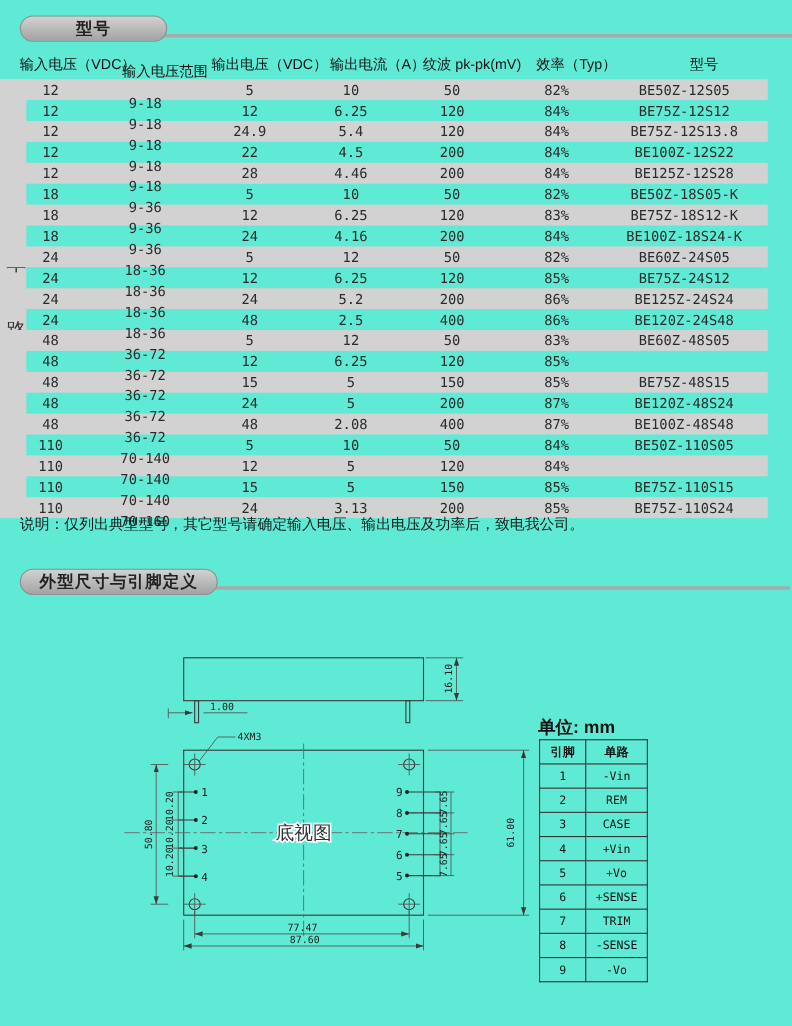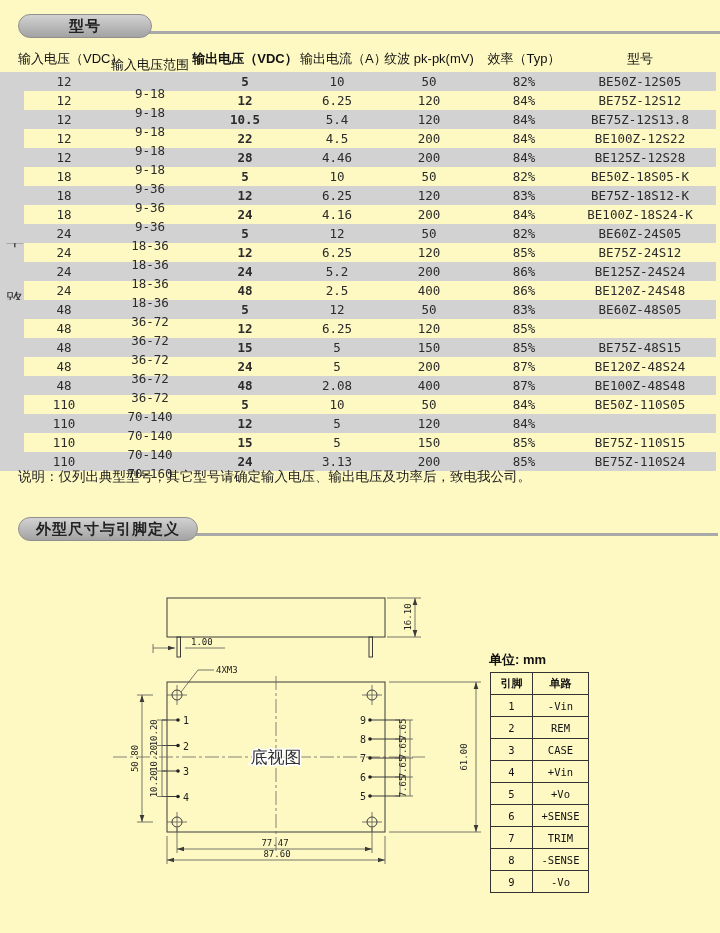--- a/index.html
+++ b/index.html
@@ -1,38 +1,38 @@
 <!DOCTYPE html>
 <html><head>
 <meta charset="utf-8">
 <style>
   html,body{margin:0;padding:0;}
-  #page{position:relative;width:720px;height:933px;background:#fef9c3;overflow:hidden;
+  #page{position:relative;width:720px;height:933px;background:#5eead4;overflow:hidden;
         font-family:"Liberation Sans",sans-serif;color:#1a1a1a;}
 
   
   .pill{position:absolute;left:18px;height:22px;border:1px solid #8f8f8f;border-radius:12px;
         background:linear-gradient(180deg,#d2d2d2 0%,#b8b8b8 55%,#a3a3a3 100%);
         display:flex;align-items:center;justify-content:center;
         font-size:15px;font-weight:600;color:#222;z-index:3;letter-spacing:1px;}
   #pill1{top:14px;width:132px;}
   #pill2{top:517px;width:178px;}
   .pill-line{position:absolute;height:3px;background:#a9a9a9;z-index:2;}
   #pill1-line{left:40px;top:31px;width:680px;}
   #pill2-line{left:40px;top:533px;width:678px;}
 
   
   #spec-header{position:absolute;left:0;top:45px;width:698px;padding-left:18px;height:27px;
                display:flex;align-items:center;font-size:13px;color:#111;}
   #spec-body{position:absolute;left:0;top:72px;width:716px;}
-  .srow{display:flex;width:698px;padding-left:18px;height:19px;line-height:19px;
+  .srow{display:flex;width:698px;padding-left:0;height:19px;line-height:19px;
         font-size:12.5px;color:#2b2b2b;font-family:"DejaVu Sans Mono",monospace;}
   .srow.g{background:#d2d2d2;}
   .hcell,.scell{text-align:center;white-space:nowrap;overflow:visible;}
-  .c0{width:92px;} .c1{width:80px;margin-top:12px;} .c2{width:110px;font-weight:bold;} .c3{width:74px;}
+  .c0{width:92px;} .c1{width:80px;margin-top:12px;} .c2{width:110px;} .c3{width:74px;}
   .c4{width:110px;} .c5{width:80px;} .c6{width:152px;}
   .hcell{line-height:27px;}
 
   
   #side-strip{position:absolute;left:0;top:72px;width:24px;height:399px;background:#d2d2d2;}
   .side-char{position:absolute;left:5px;width:20px;font-size:18px;color:#333;text-align:center;}
   #side-char-1{top:227px;} #side-char-2{top:288px;}
 
   #note{position:absolute;left:18px;top:468px;font-size:13.5px;color:#1a1a1a;white-space:nowrap;}
 
@@ -40,21 +40,21 @@
   #drawing{position:absolute;left:95px;top:560px;pointer-events:none;}
   .dline{stroke:#3a3a3a;stroke-width:1;fill:none;}
   .thin{stroke:#555;stroke-width:0.8;fill:none;}
   .cline{stroke:#666;stroke-width:0.8;fill:none;stroke-dasharray:14 3 3 3;}
   .dtext{font-family:"DejaVu Sans Mono",monospace;font-size:9px;fill:#222;}
   .ptext{font-family:"DejaVu Sans Mono",monospace;font-size:10px;fill:#222;}
   .vlabel{font-family:"Liberation Sans",sans-serif;font-size:17px;fill:#333;
           paint-order:stroke;stroke:#ffffff;stroke-width:3px;}
 
   
-  #units-label{position:absolute;left:489px;top:651px;font-size:13px;font-weight:700;color:#111;}
+  #units-label{position:absolute;left:489px;top:651px;font-size:16px;font-weight:700;color:#111;}
   #pin-table{position:absolute;left:490px;top:672px;border-collapse:collapse;}
   #pin-table td,#pin-table th{border:1px solid #333;height:15px;padding:3px;text-align:center;
       font-family:"DejaVu Sans Mono",monospace;font-size:10.5px;font-weight:400;color:#111;}
   #pin-table th{font-family:"Liberation Sans",sans-serif;font-size:11px;font-weight:700;}
   .pcol1{width:35px;} .pcol2{width:49px;}
 </style>
 </head>
 <body>
 
 <div id="page">
@@ -93,21 +93,21 @@
         <div class="scell c1">9-18</div>
         <div class="scell c2">12</div>
         <div class="scell c3">6.25</div>
         <div class="scell c4">120</div>
         <div class="scell c5">84%</div>
         <div class="scell c6">BE75Z-12S12</div>
       </div>
       <div class="srow g">
         <div class="scell c0">12</div>
         <div class="scell c1">9-18</div>
-        <div class="scell c2">10.5</div>
+        <div class="scell c2">24.9</div>
         <div class="scell c3">5.4</div>
         <div class="scell c4">120</div>
         <div class="scell c5">84%</div>
         <div class="scell c6">BE75Z-12S13.8</div>
       </div>
       <div class="srow">
         <div class="scell c0">12</div>
         <div class="scell c1">9-18</div>
         <div class="scell c2">22</div>
         <div class="scell c3">4.5</div>

